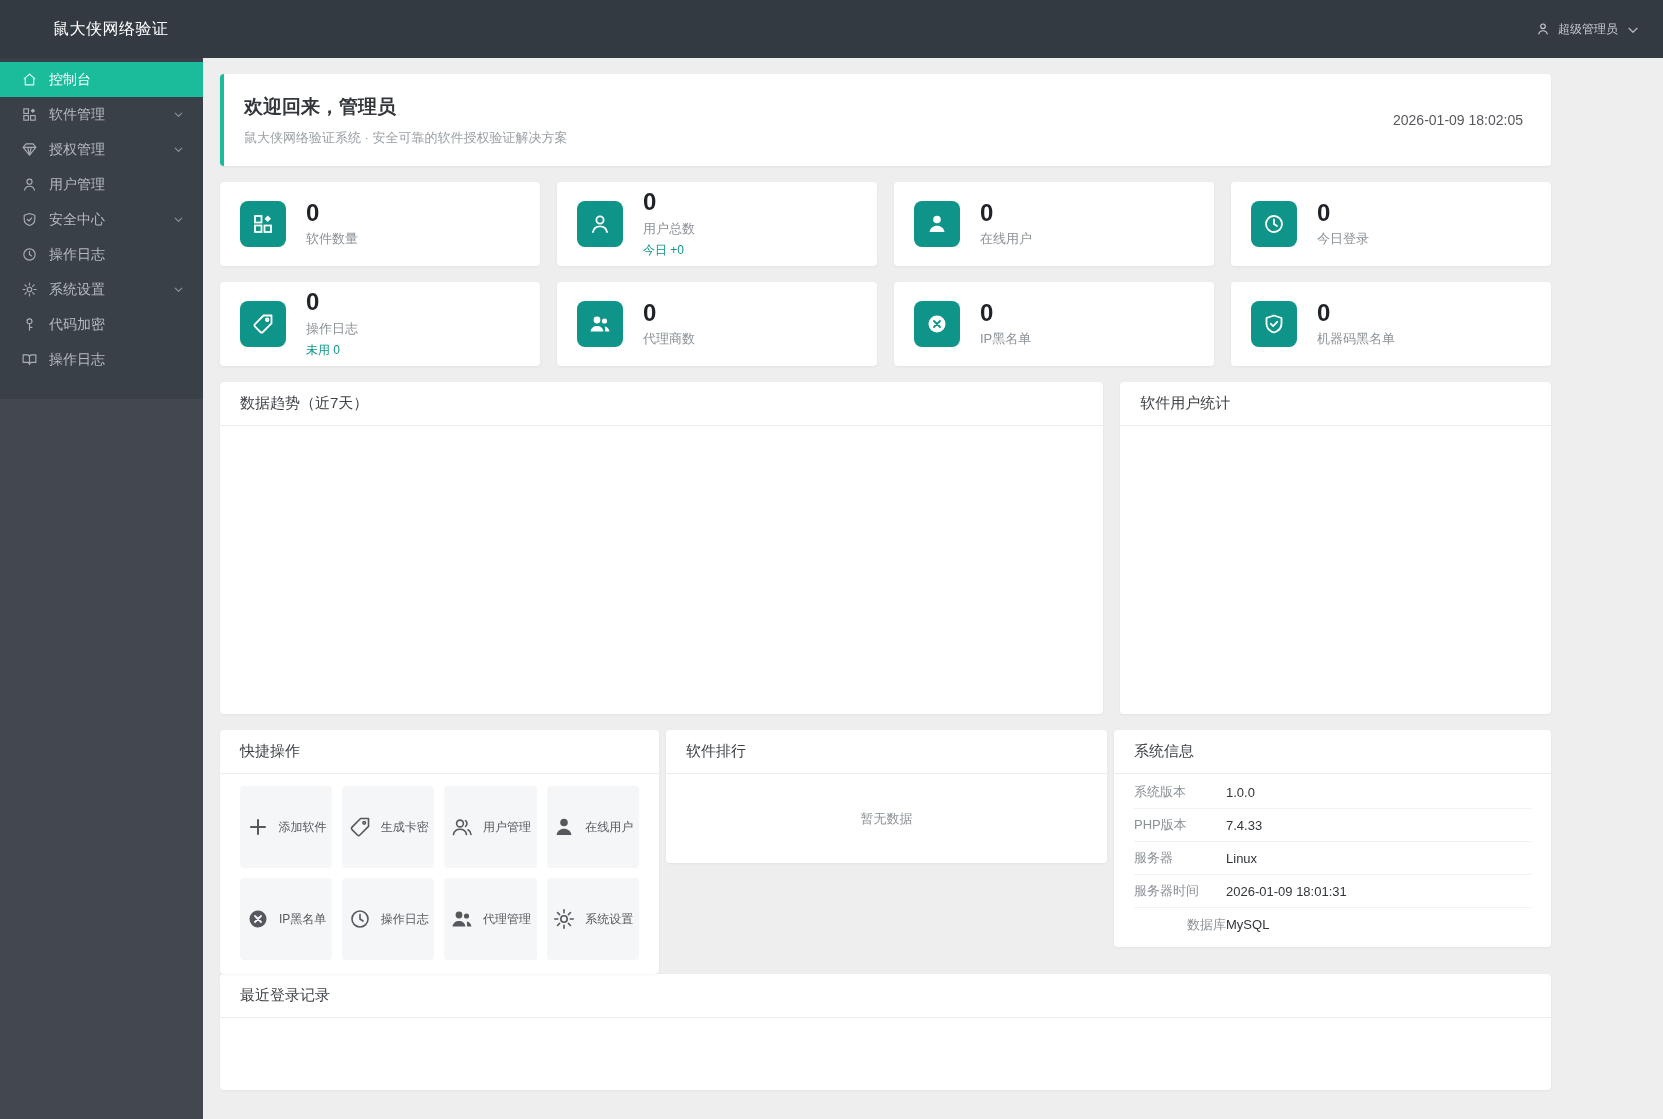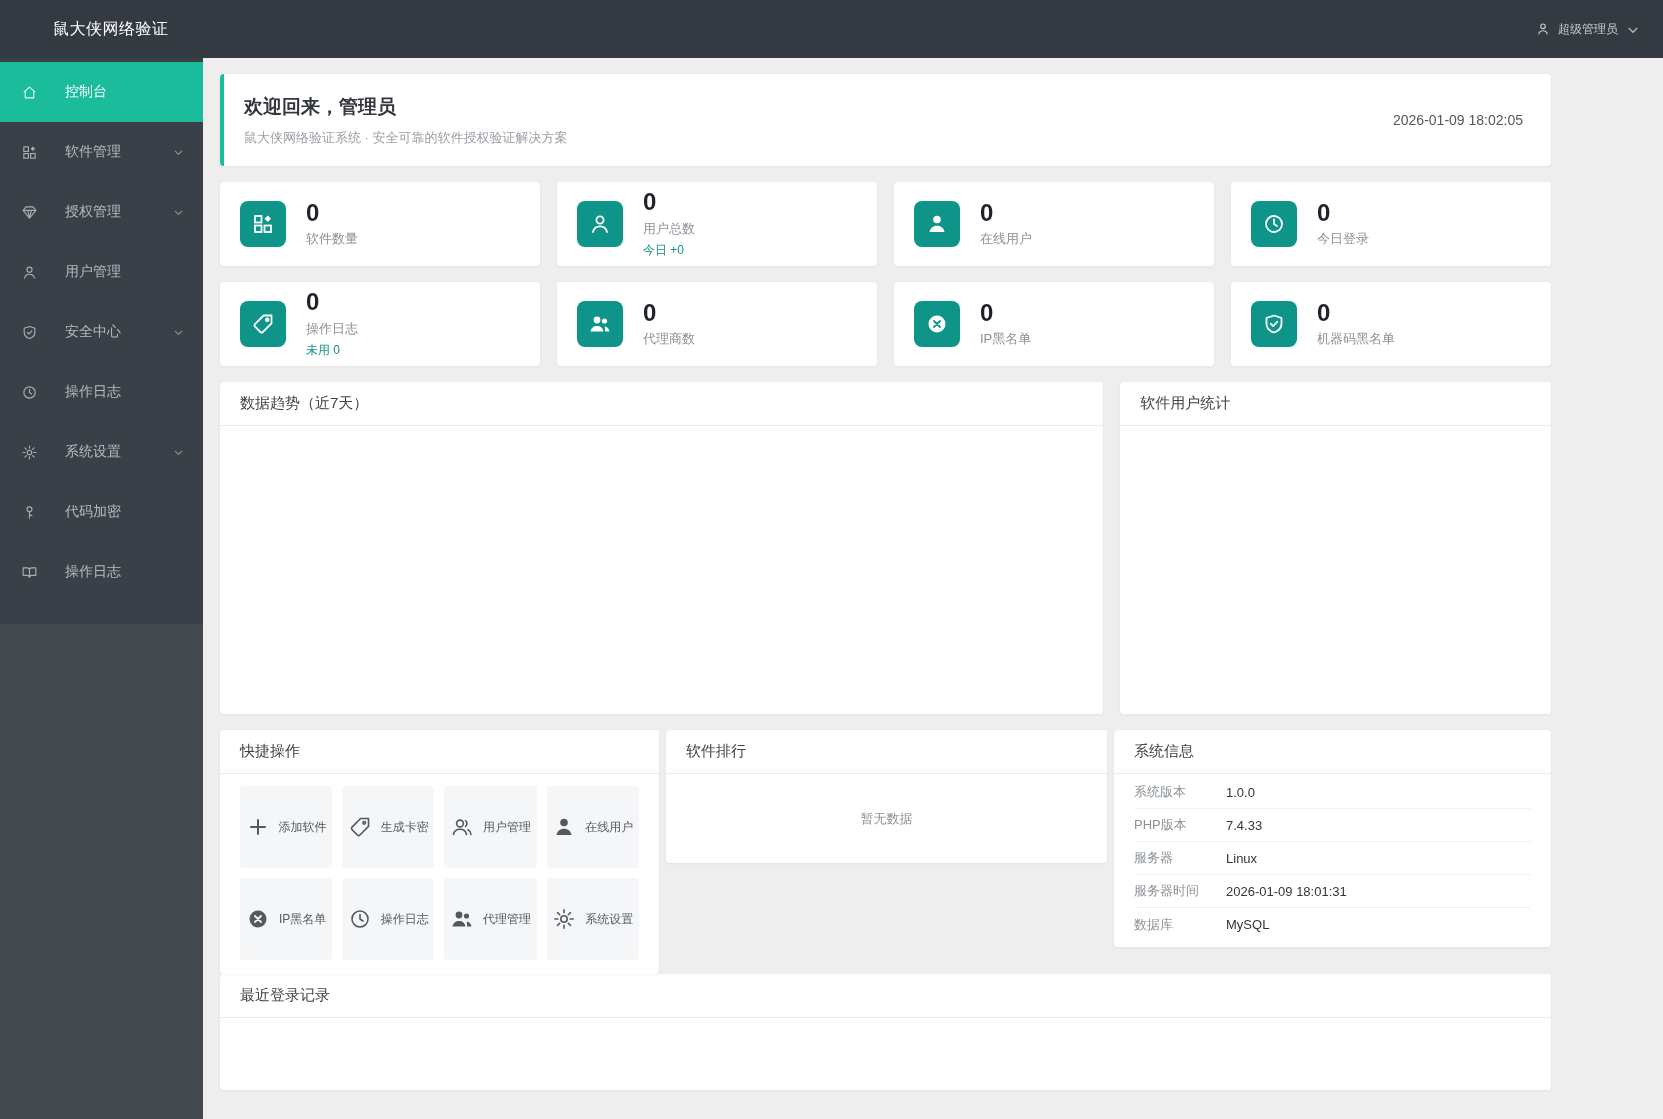--- a/index.html
+++ b/index.html
@@ -18,21 +18,21 @@
   }
   .logo { width:203px; padding-left:53px; color:#fff; font-size:16px; font-weight:normal; letter-spacing:.5px; }
   .user-box { display:flex; align-items:center; gap:7px; color:#c7ccd2; font-size:12px; margin-right:24px; cursor:pointer; }
   .user-box svg { width:16px; height:16px; }
   .user-box .chev { width:14px; height:14px; opacity:.85; }
 
   
   .sidebar { position:absolute; top:58px; left:0; bottom:0; width:203px; background:#43484e; }
   .menu { background:#3a4048; padding:4px 0 22px 0; }
   .menu-item {
-    height:60px; display:flex; align-items:center; gap:27px;
+    height:35px; display:flex; align-items:center; gap:11px;
     padding:0 18px 0 21px; color:#b4bac0; font-size:14px; cursor:pointer;
   }
   .menu-item .mi-icon { width:17px; height:17px; flex:0 0 17px; opacity:.9; }
   .menu-item .mi-label { flex:1; }
   .menu-item .mi-chev { width:13px; height:13px; color:#8d949b; }
   .menu-item.active { background:var(--accent); color:#fff; }
 
   
   .main { position:absolute; top:58px; left:203px; right:0; bottom:0; padding:16px 112px 0 17px; }
 
@@ -73,21 +73,21 @@
     display:flex; flex-direction:row; align-items:center; justify-content:center; gap:9px;
   }
   .qa-tile svg { width:24px; height:24px; color:#55595e; }
   .qa-label { font-size:12px; color:#55595e; }
 
   .rank-body { height:89px; display:flex; align-items:center; justify-content:center; }
   .empty-text { font-size:13px; color:#8b9197; }
 
   .si-body { padding:2px 20px 6px; }
   .si-row { display:flex; align-items:center; height:33px; border-bottom:1px solid #f2f2f2; font-size:13px; }
-  .si-row:last-child { border-bottom:none; }
+  .si-row:last-child { border-bottom:none;text-align:right; }
   .si-label { width:92px; color:#8b9197; }
   .si-value { color:#32363b; }
 
   .recent-panel { margin-top:0; }
   .recent-body { height:72px; }
 </style>
 </head>
 <body>
 
 <div class="header">

